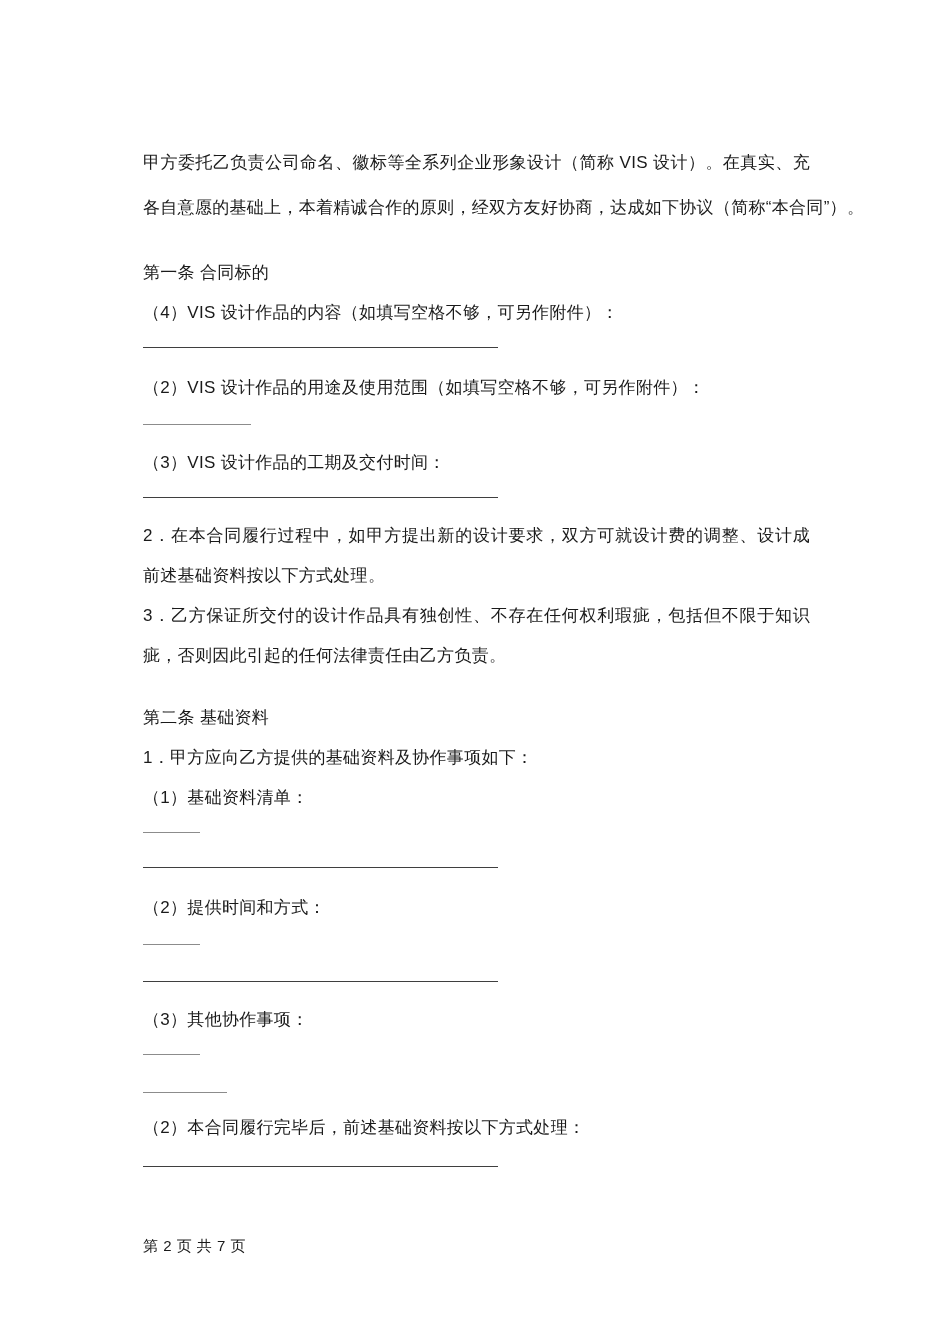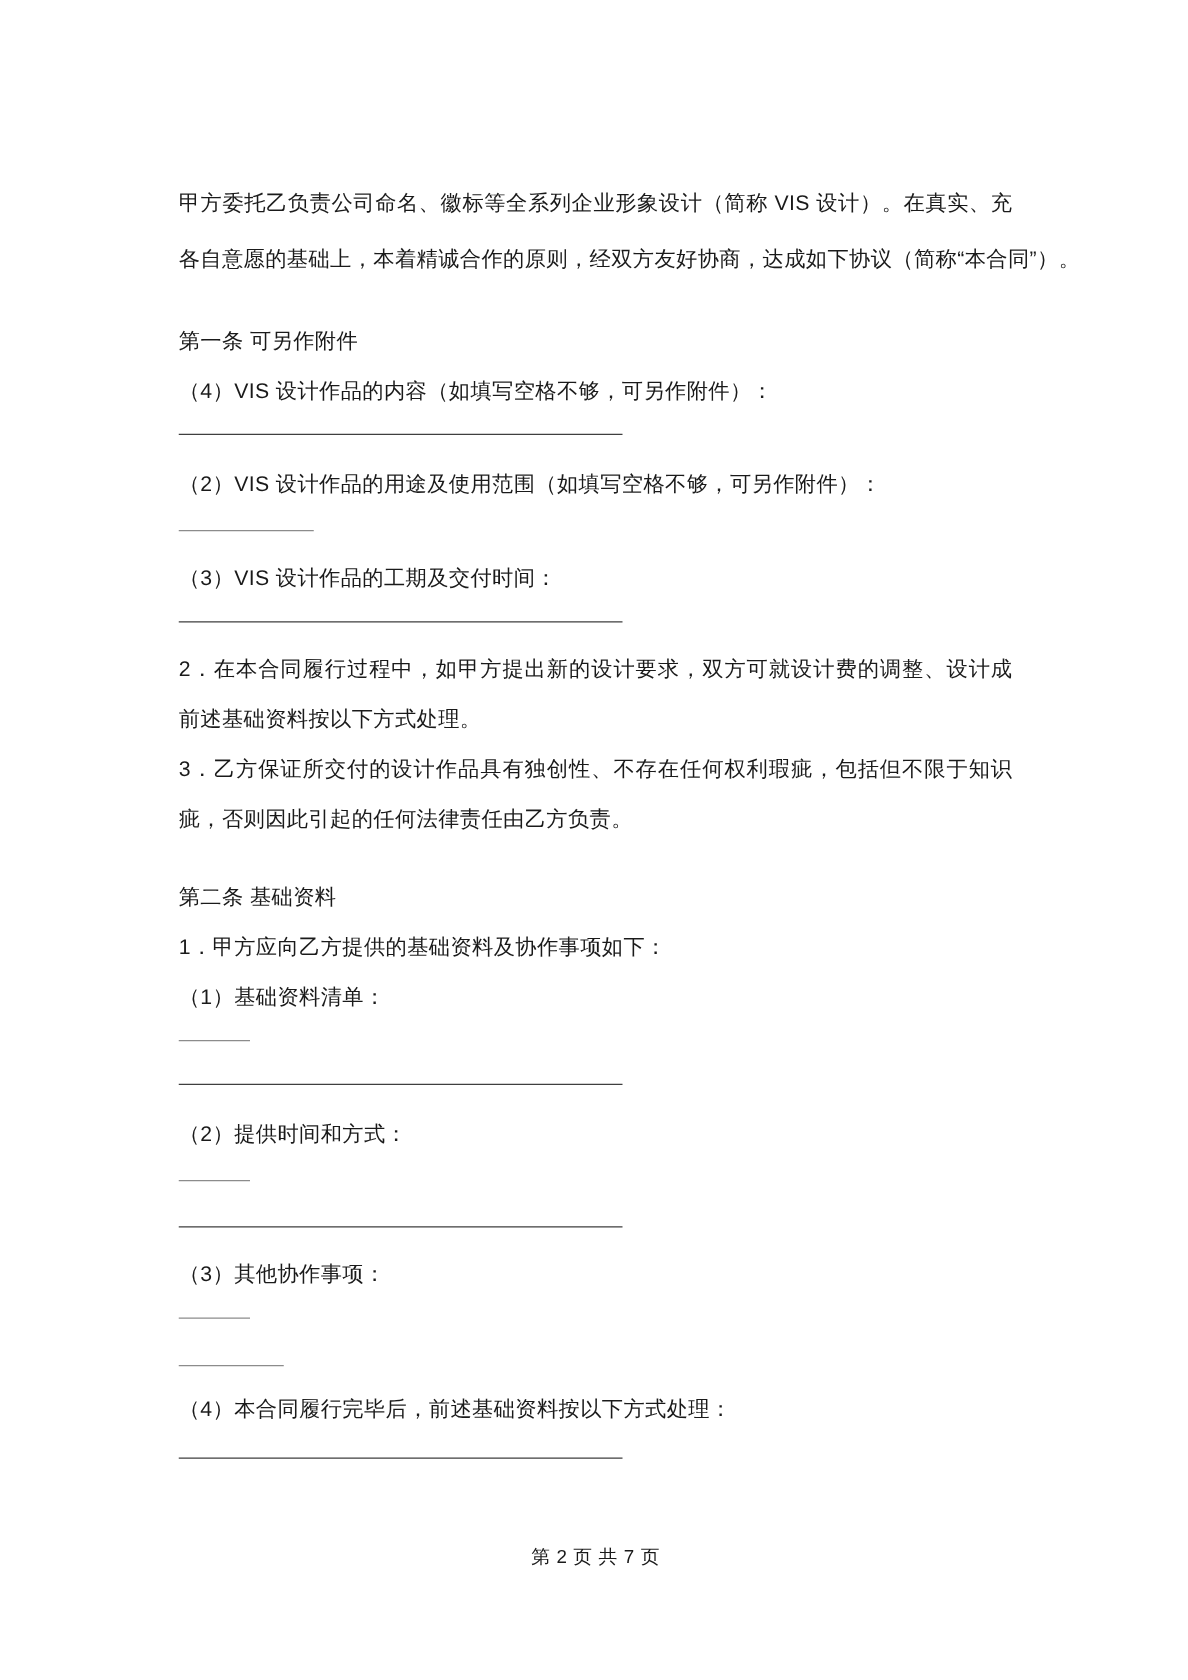--- a/index.html
+++ b/index.html
@@ -54,35 +54,34 @@
     height: 14px;
     border-bottom: 1px solid #3f3f3f;
   }
   .blank.long   { width: 355px; }
   .blank.short  { width: 108px; border-color: #8c8c8c; }
   .blank.medium { width: 84px;  border-color: #8c8c8c; }
   .blank.xs     { width: 57px;  border-color: #8c8c8c; }
   .footer {
     font-size: 15px;
     line-height: 40px;
-    text-align: center;
     color: #1a1a1a;
     letter-spacing: 0.5px;
   }
 </style>
 </head>
 <body>
 
 <div class="page">
   <div class="content">
 
     <div class="tline lh45 just">甲方委托乙负责公司命名、徽标等全系列企业形象设计（简称 VIS 设计）。在真实、充分表达</div>
     <div class="tline lh45">各自意愿的基础上，本着精诚合作的原则，经双方友好协商，达成如下协议（简称“本合同”）。</div>
 
-    <div class="tline" style="margin-top:23px">第一条 可另作附件</div>
+    <div class="tline" style="margin-top:23px">第一条 合同标的</div>
     <div class="tline">（4）VIS 设计作品的内容（如填写空格不够，可另作附件）：</div>
     <div class="blank long"></div>
     <div class="tline" style="margin-top:20px">（2）VIS 设计作品的用途及使用范围（如填写空格不够，可另作附件）：</div>
     <div class="blank short" style="margin-top:2px"></div>
     <div class="tline" style="margin-top:18px">（3）VIS 设计作品的工期及交付时间：</div>
     <div class="blank long"></div>
     <div class="tline just40" style="margin-top:18px">2．在本合同履行过程中，如甲方提出新的设计要求，双方可就设计费的调整、设计成果的交</div>
     <div class="tline">前述基础资料按以下方式处理。</div>
     <div class="tline just40">3．乙方保证所交付的设计作品具有独创性、不存在任何权利瑕疵，包括但不限于知识产权瑕</div>
     <div class="tline">疵，否则因此引起的任何法律责任由乙方负责。</div>
@@ -91,19 +90,19 @@
     <div class="tline">1．甲方应向乙方提供的基础资料及协作事项如下：</div>
     <div class="tline">（1）基础资料清单：</div>
     <div class="blank xs"></div>
     <div class="blank long" style="margin-top:20px"></div>
     <div class="tline" style="margin-top:20px">（2）提供时间和方式：</div>
     <div class="blank xs" style="margin-top:2px"></div>
     <div class="blank long" style="margin-top:22px"></div>
     <div class="tline" style="margin-top:18px">（3）其他协作事项：</div>
     <div class="blank xs"></div>
     <div class="blank medium" style="margin-top:23px"></div>
-    <div class="tline" style="margin-top:15px">（4）本合同履行完毕后，前述基础资料按以下方式处理：</div>
+    <div class="tline" style="margin-top:15px">（2）本合同履行完毕后，前述基础资料按以下方式处理：</div>
     <div class="blank long" style="margin-top:4px"></div>
 
     <div class="footer" style="margin-top:59px">第 2 页 共 7 页</div>
 
   </div>
 </div>
 
 </body></html>

